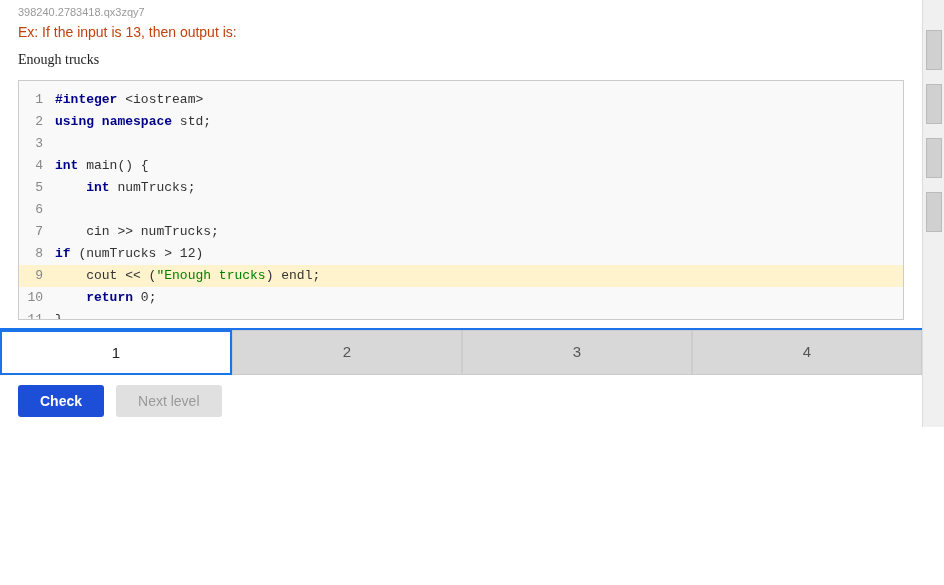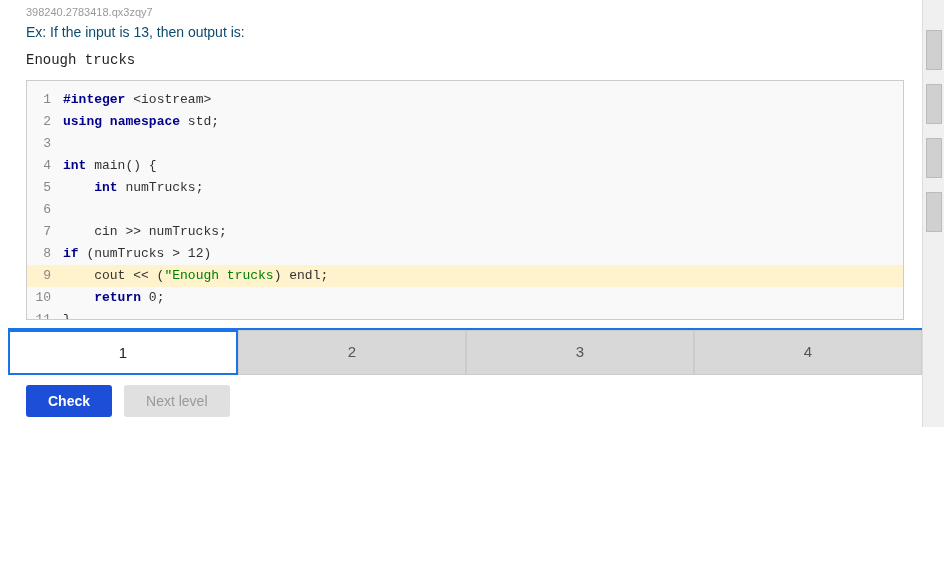--- a/index.html
+++ b/index.html
@@ -9,21 +9,20 @@
       background: #fff;
       width: 944px;
       min-height: 585px;
       position: relative;
       overflow: hidden;
     }
 
     .main-container {
       display: flex;
       height: 427px;
-      padding-left: 8px;
     }
 
     .content-area {
       flex: 1;
       display: flex;
       flex-direction: column;
       padding: 0;
       position: relative;
     }
 
@@ -42,26 +41,26 @@
 
     .description {
       padding: 0 18px 8px 18px;
       color: #222;
       font-size: 14px;
       line-height: 1.5;
     }
 
     .example-label {
       padding: 4px 18px 8px 18px;
-      color: #0c4a6e;
+      color: #c2410c;
       font-size: 14px;
     }
 
     .output-example {
-      font-family: Liberation Mono, monospace;
+      font-family: Liberation Serif, serif;
       font-size: 14px;
       padding: 4px 18px 12px 18px;
       color: #222;
     }
 
     .code-container {
       margin: 0 18px;
       border: 1px solid #ccc;
       background: #f9f9f9;
       flex: 1;

